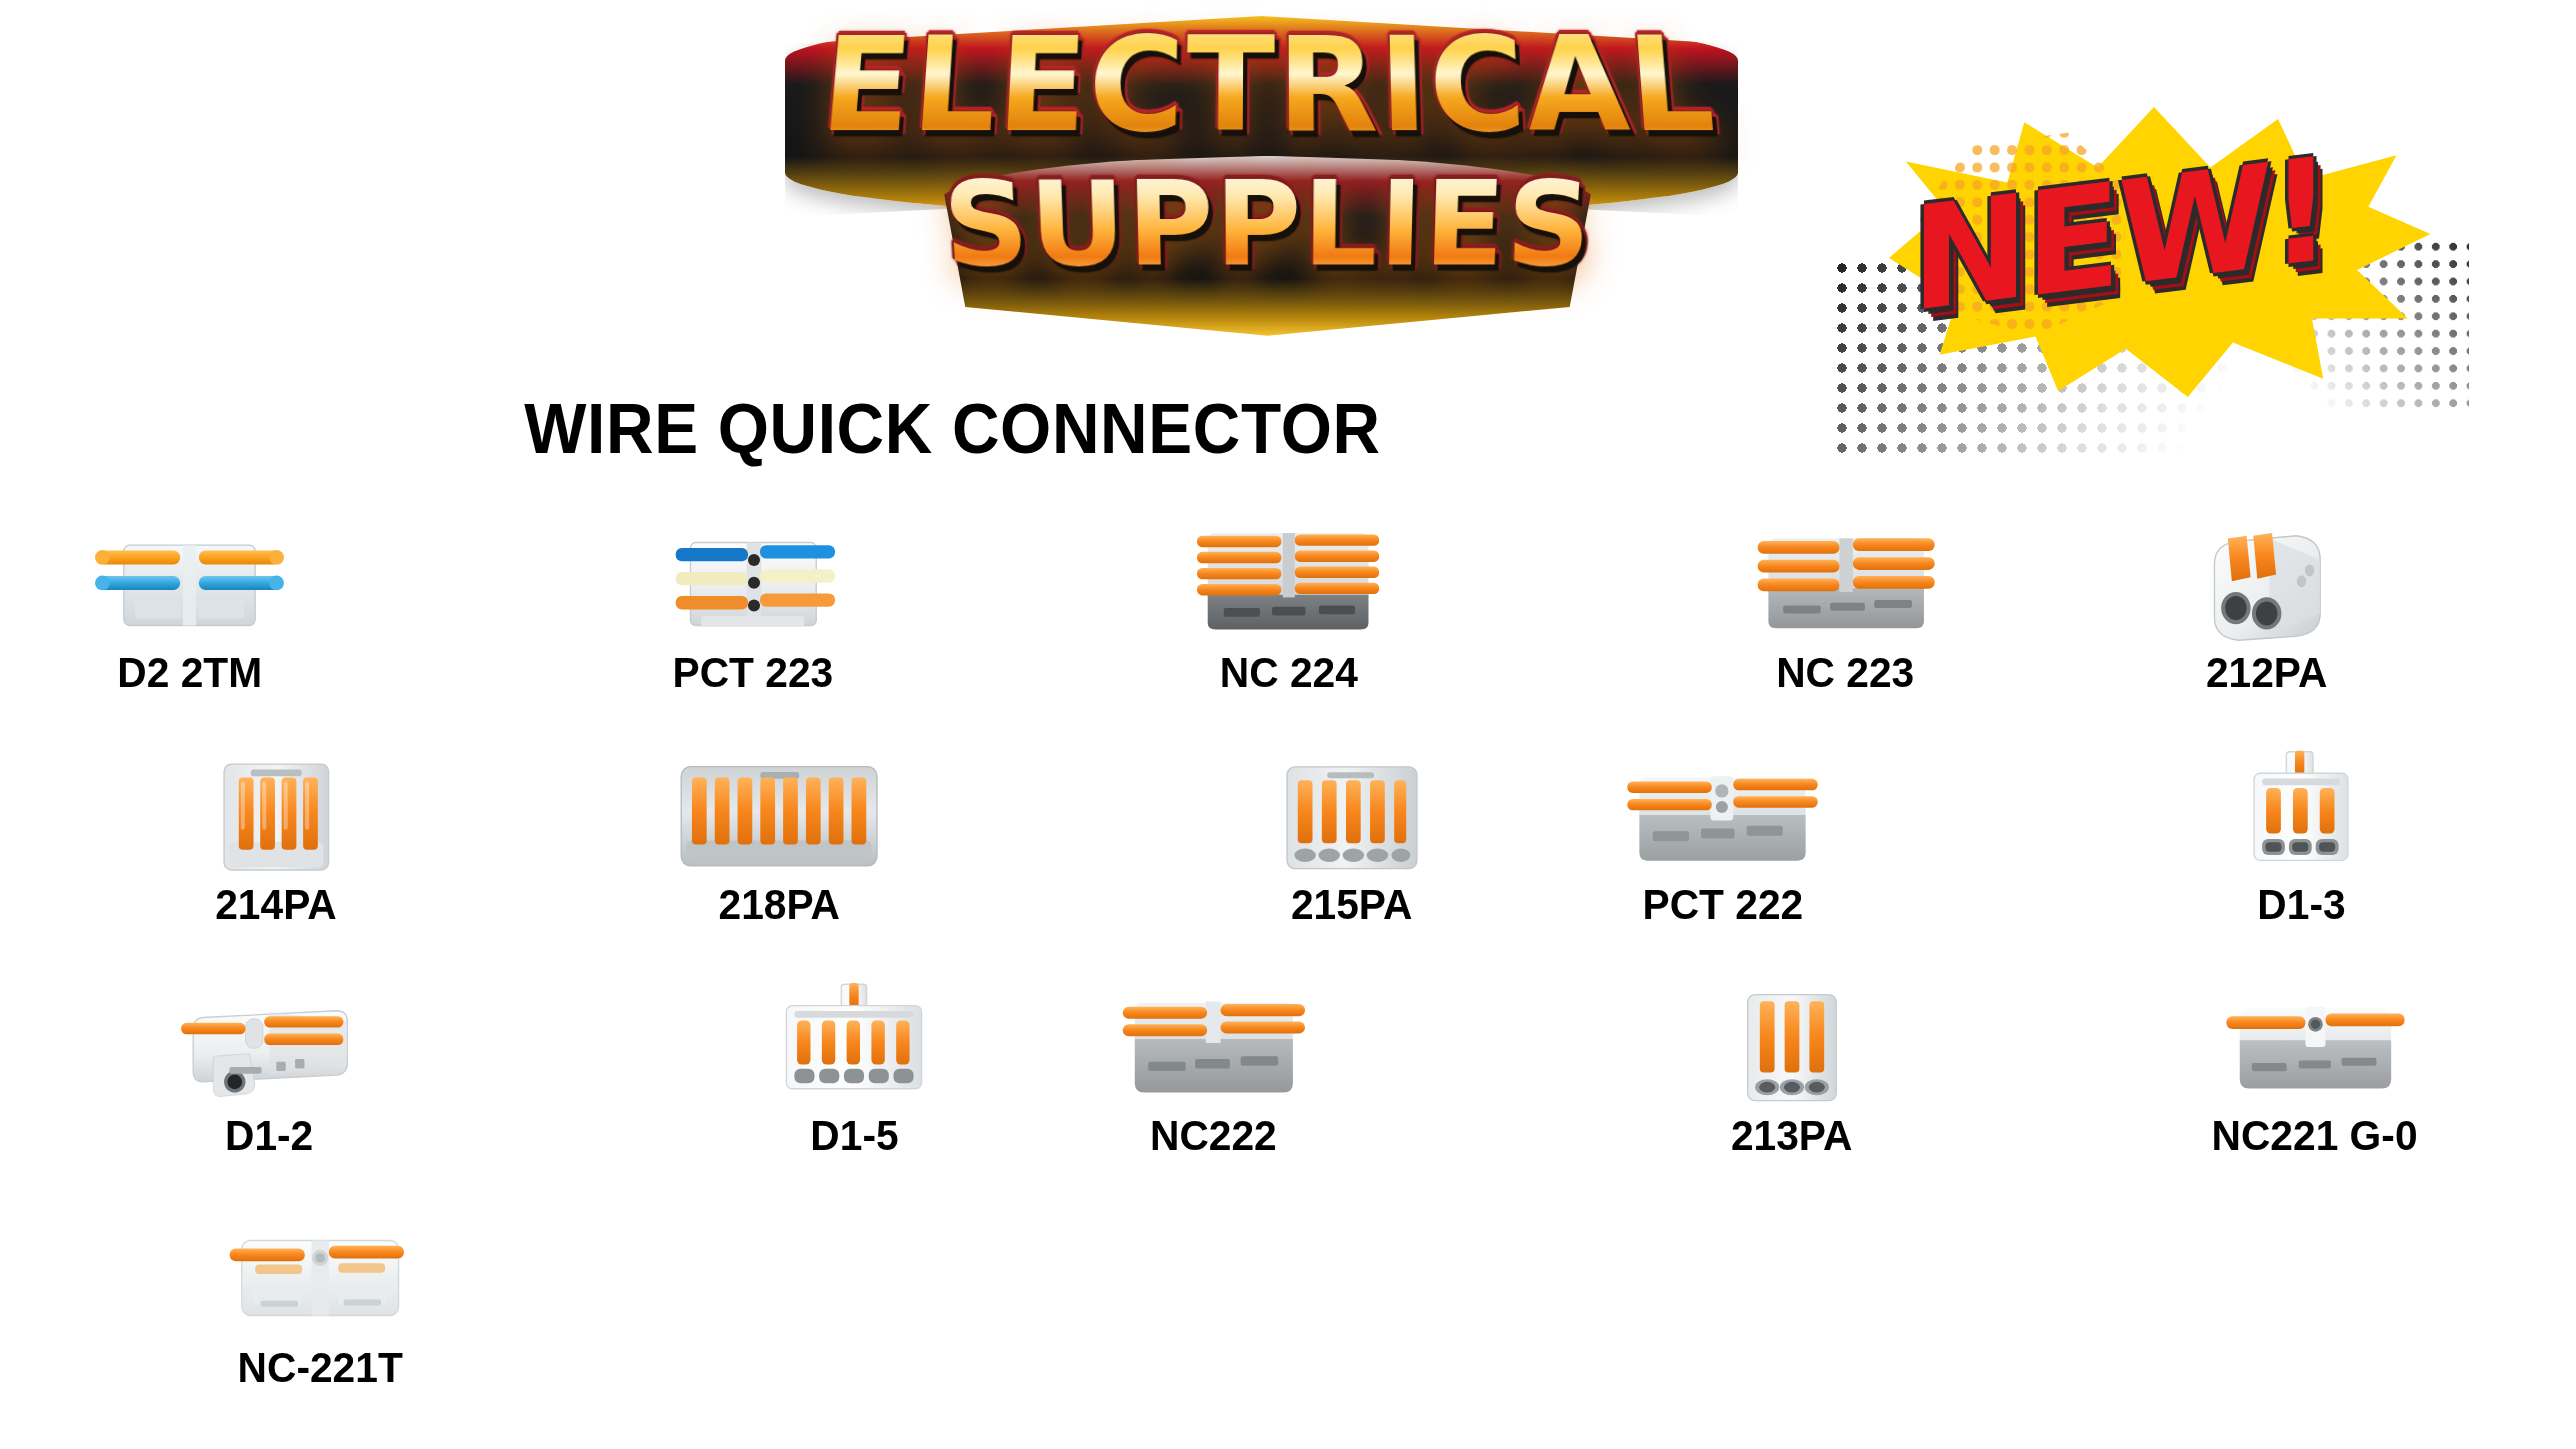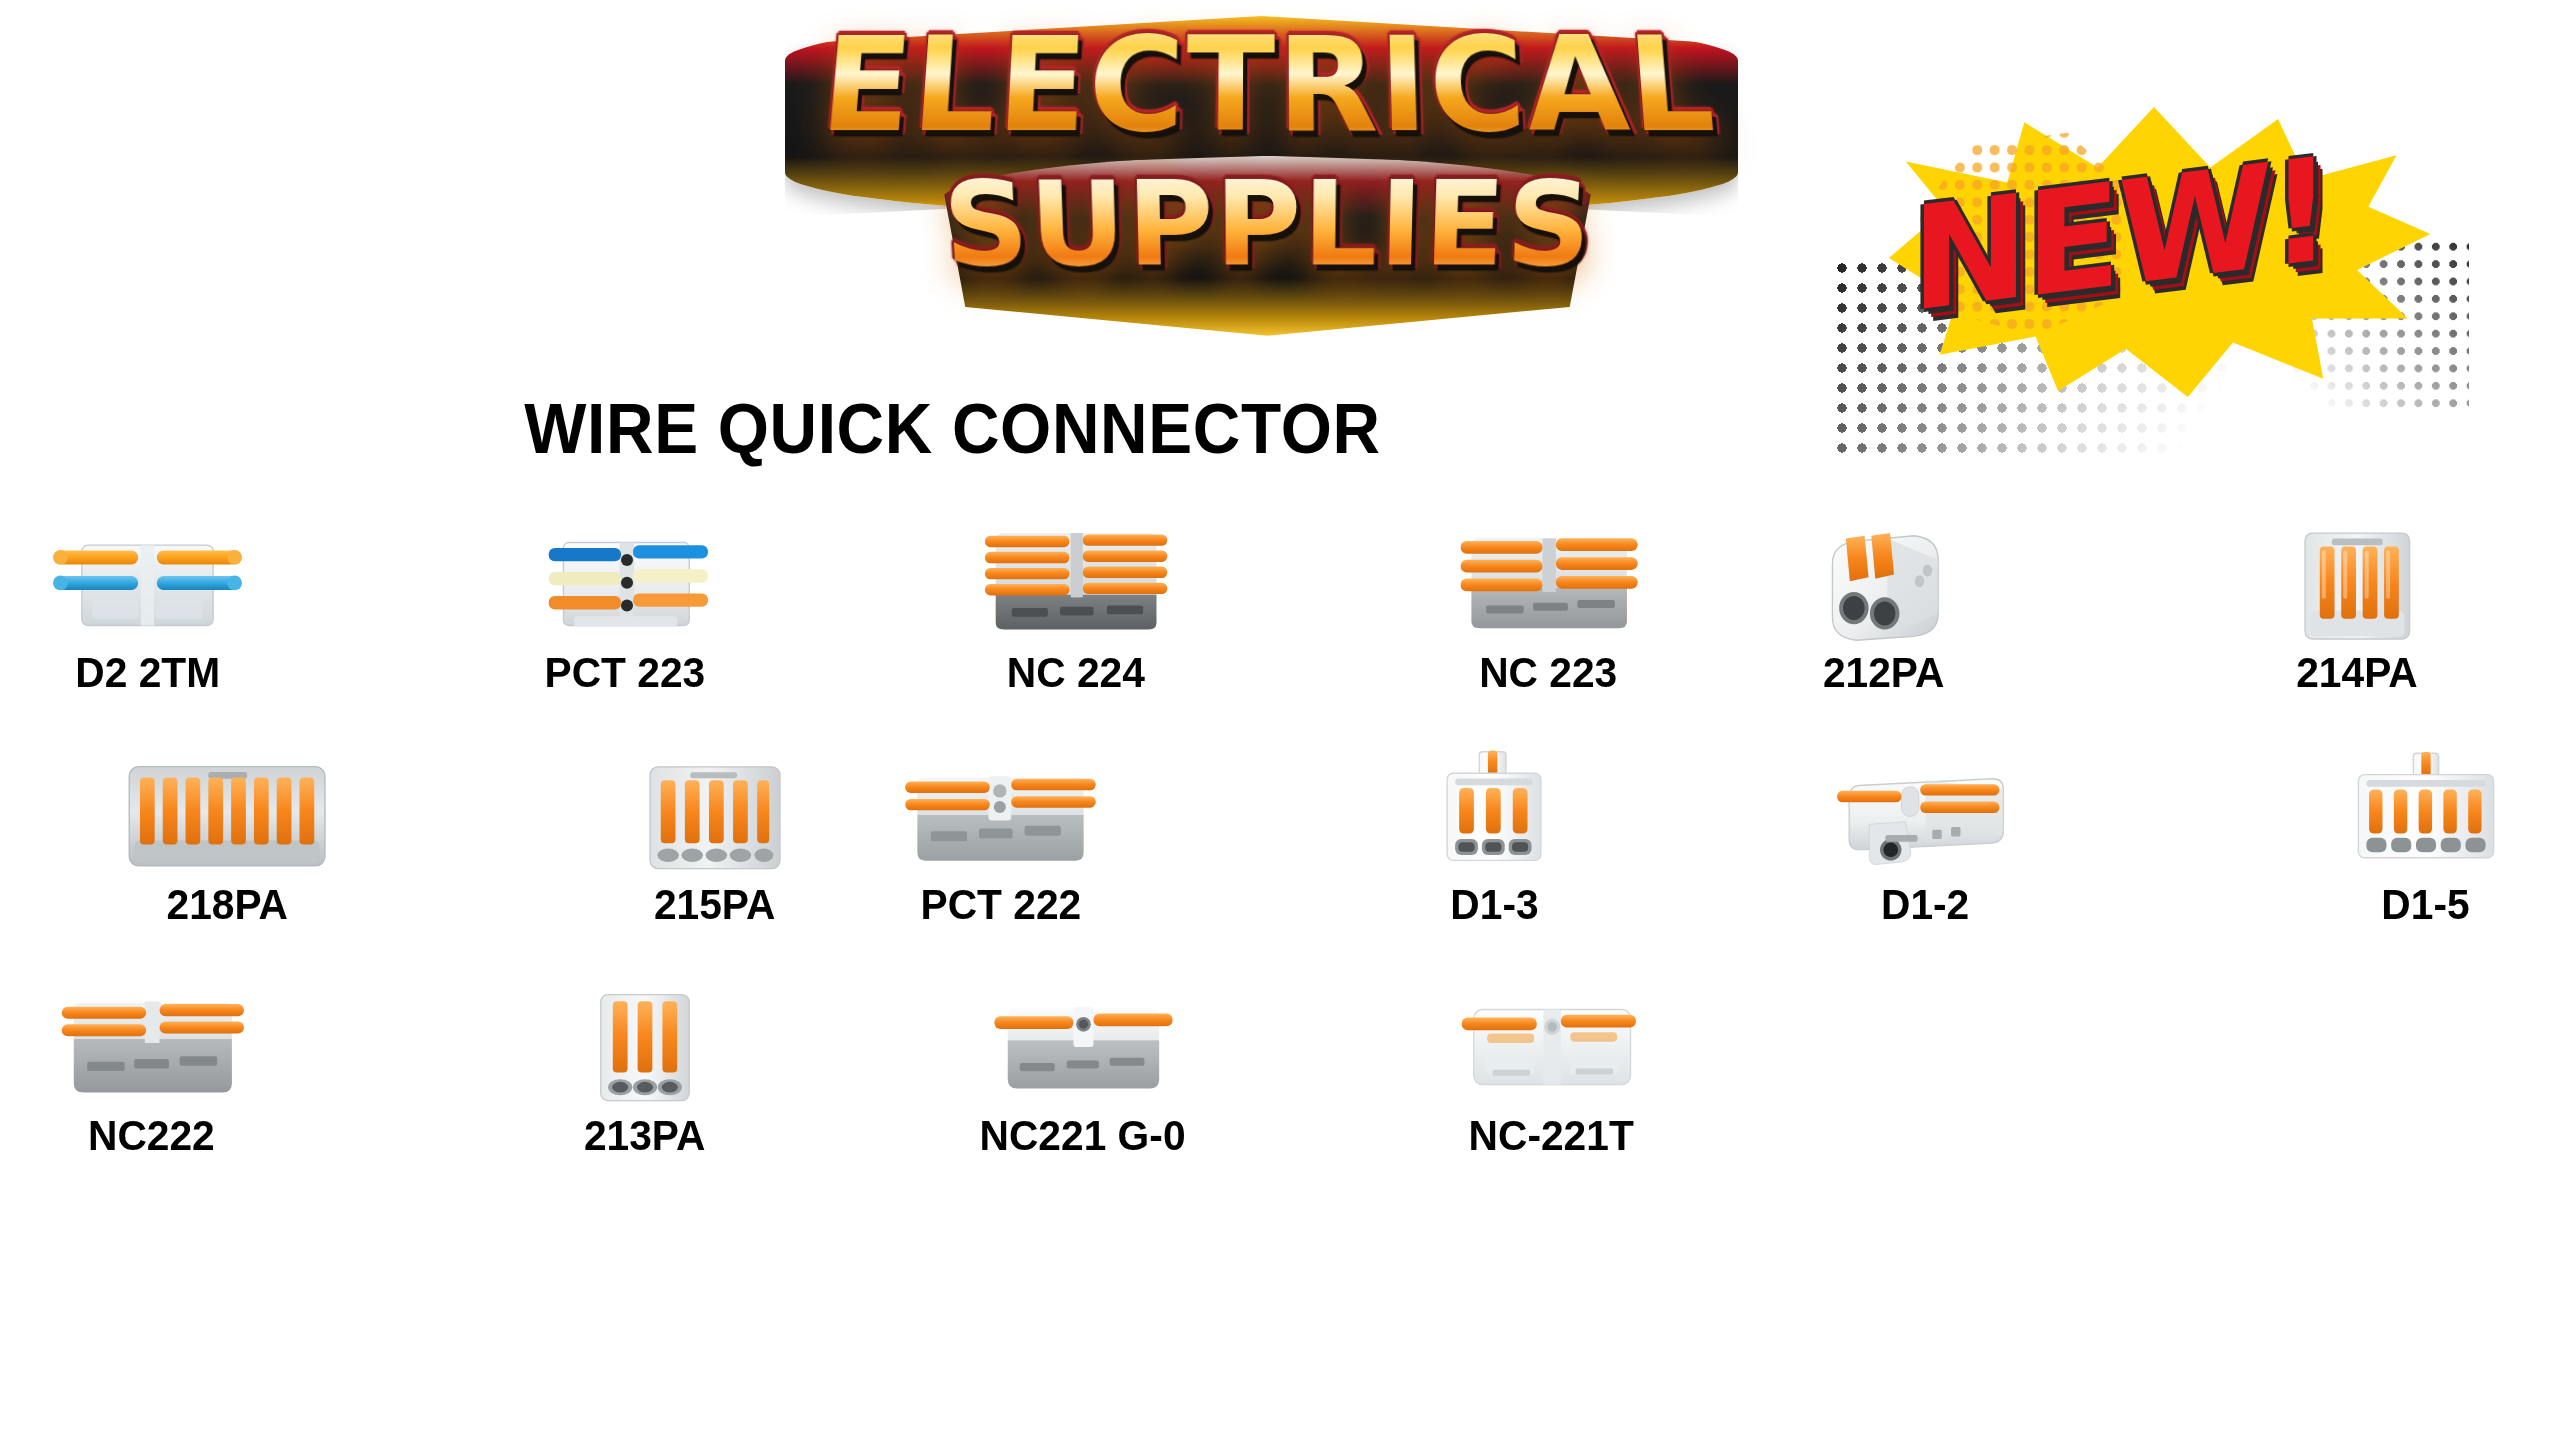--- a/index.html
+++ b/index.html
@@ -133,21 +133,21 @@
     letter-spacing: 0.7px;
     color: #000;
     transform: scaleX(0.94);
   }
 
   
   .grid {
     position: absolute; left: 0; top: 523px;
     width: 2576px; height: 926px;
     display: grid;
-    grid-template-columns: repeat(6, 1fr);
+    grid-template-columns: repeat(5, 1fr);
     grid-template-rows: repeat(4, 1fr);
     padding-left: 28px;
   }
   .cell {
     position: relative;
     display: flex; flex-direction: column;
     align-items: center; justify-content: flex-start;
   }
   .art {
     height: 121px; width: 100%;

